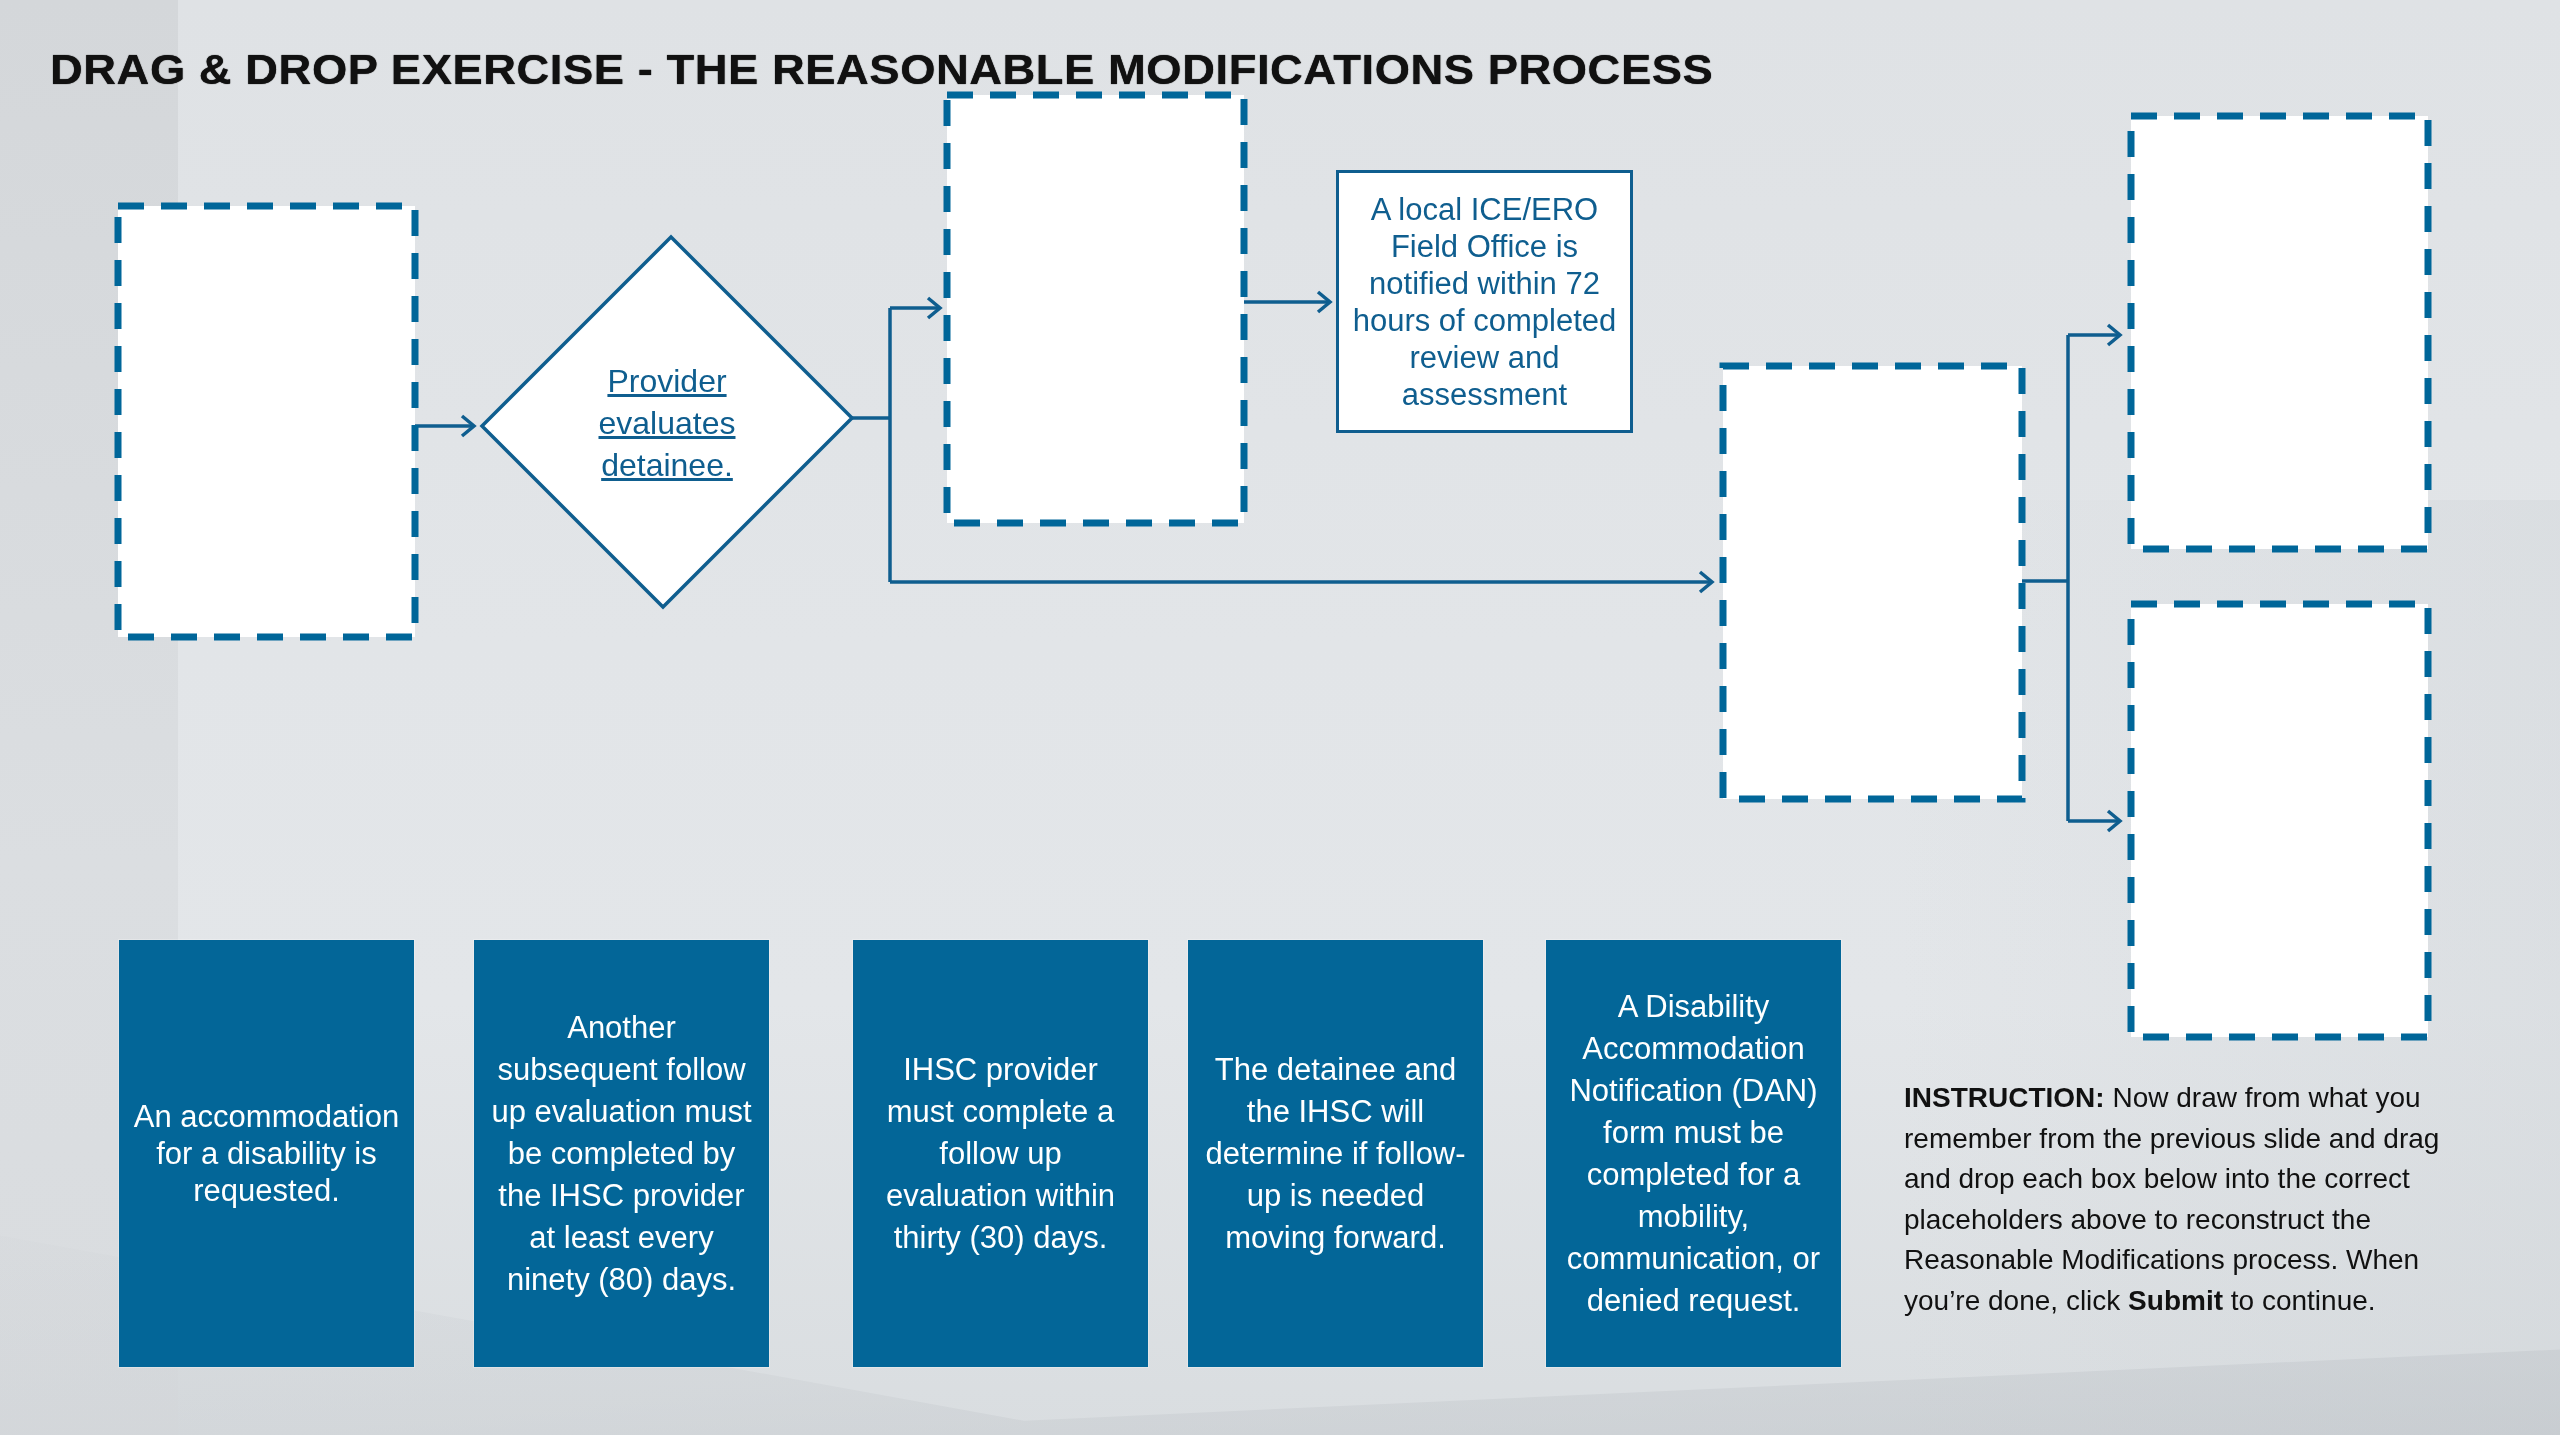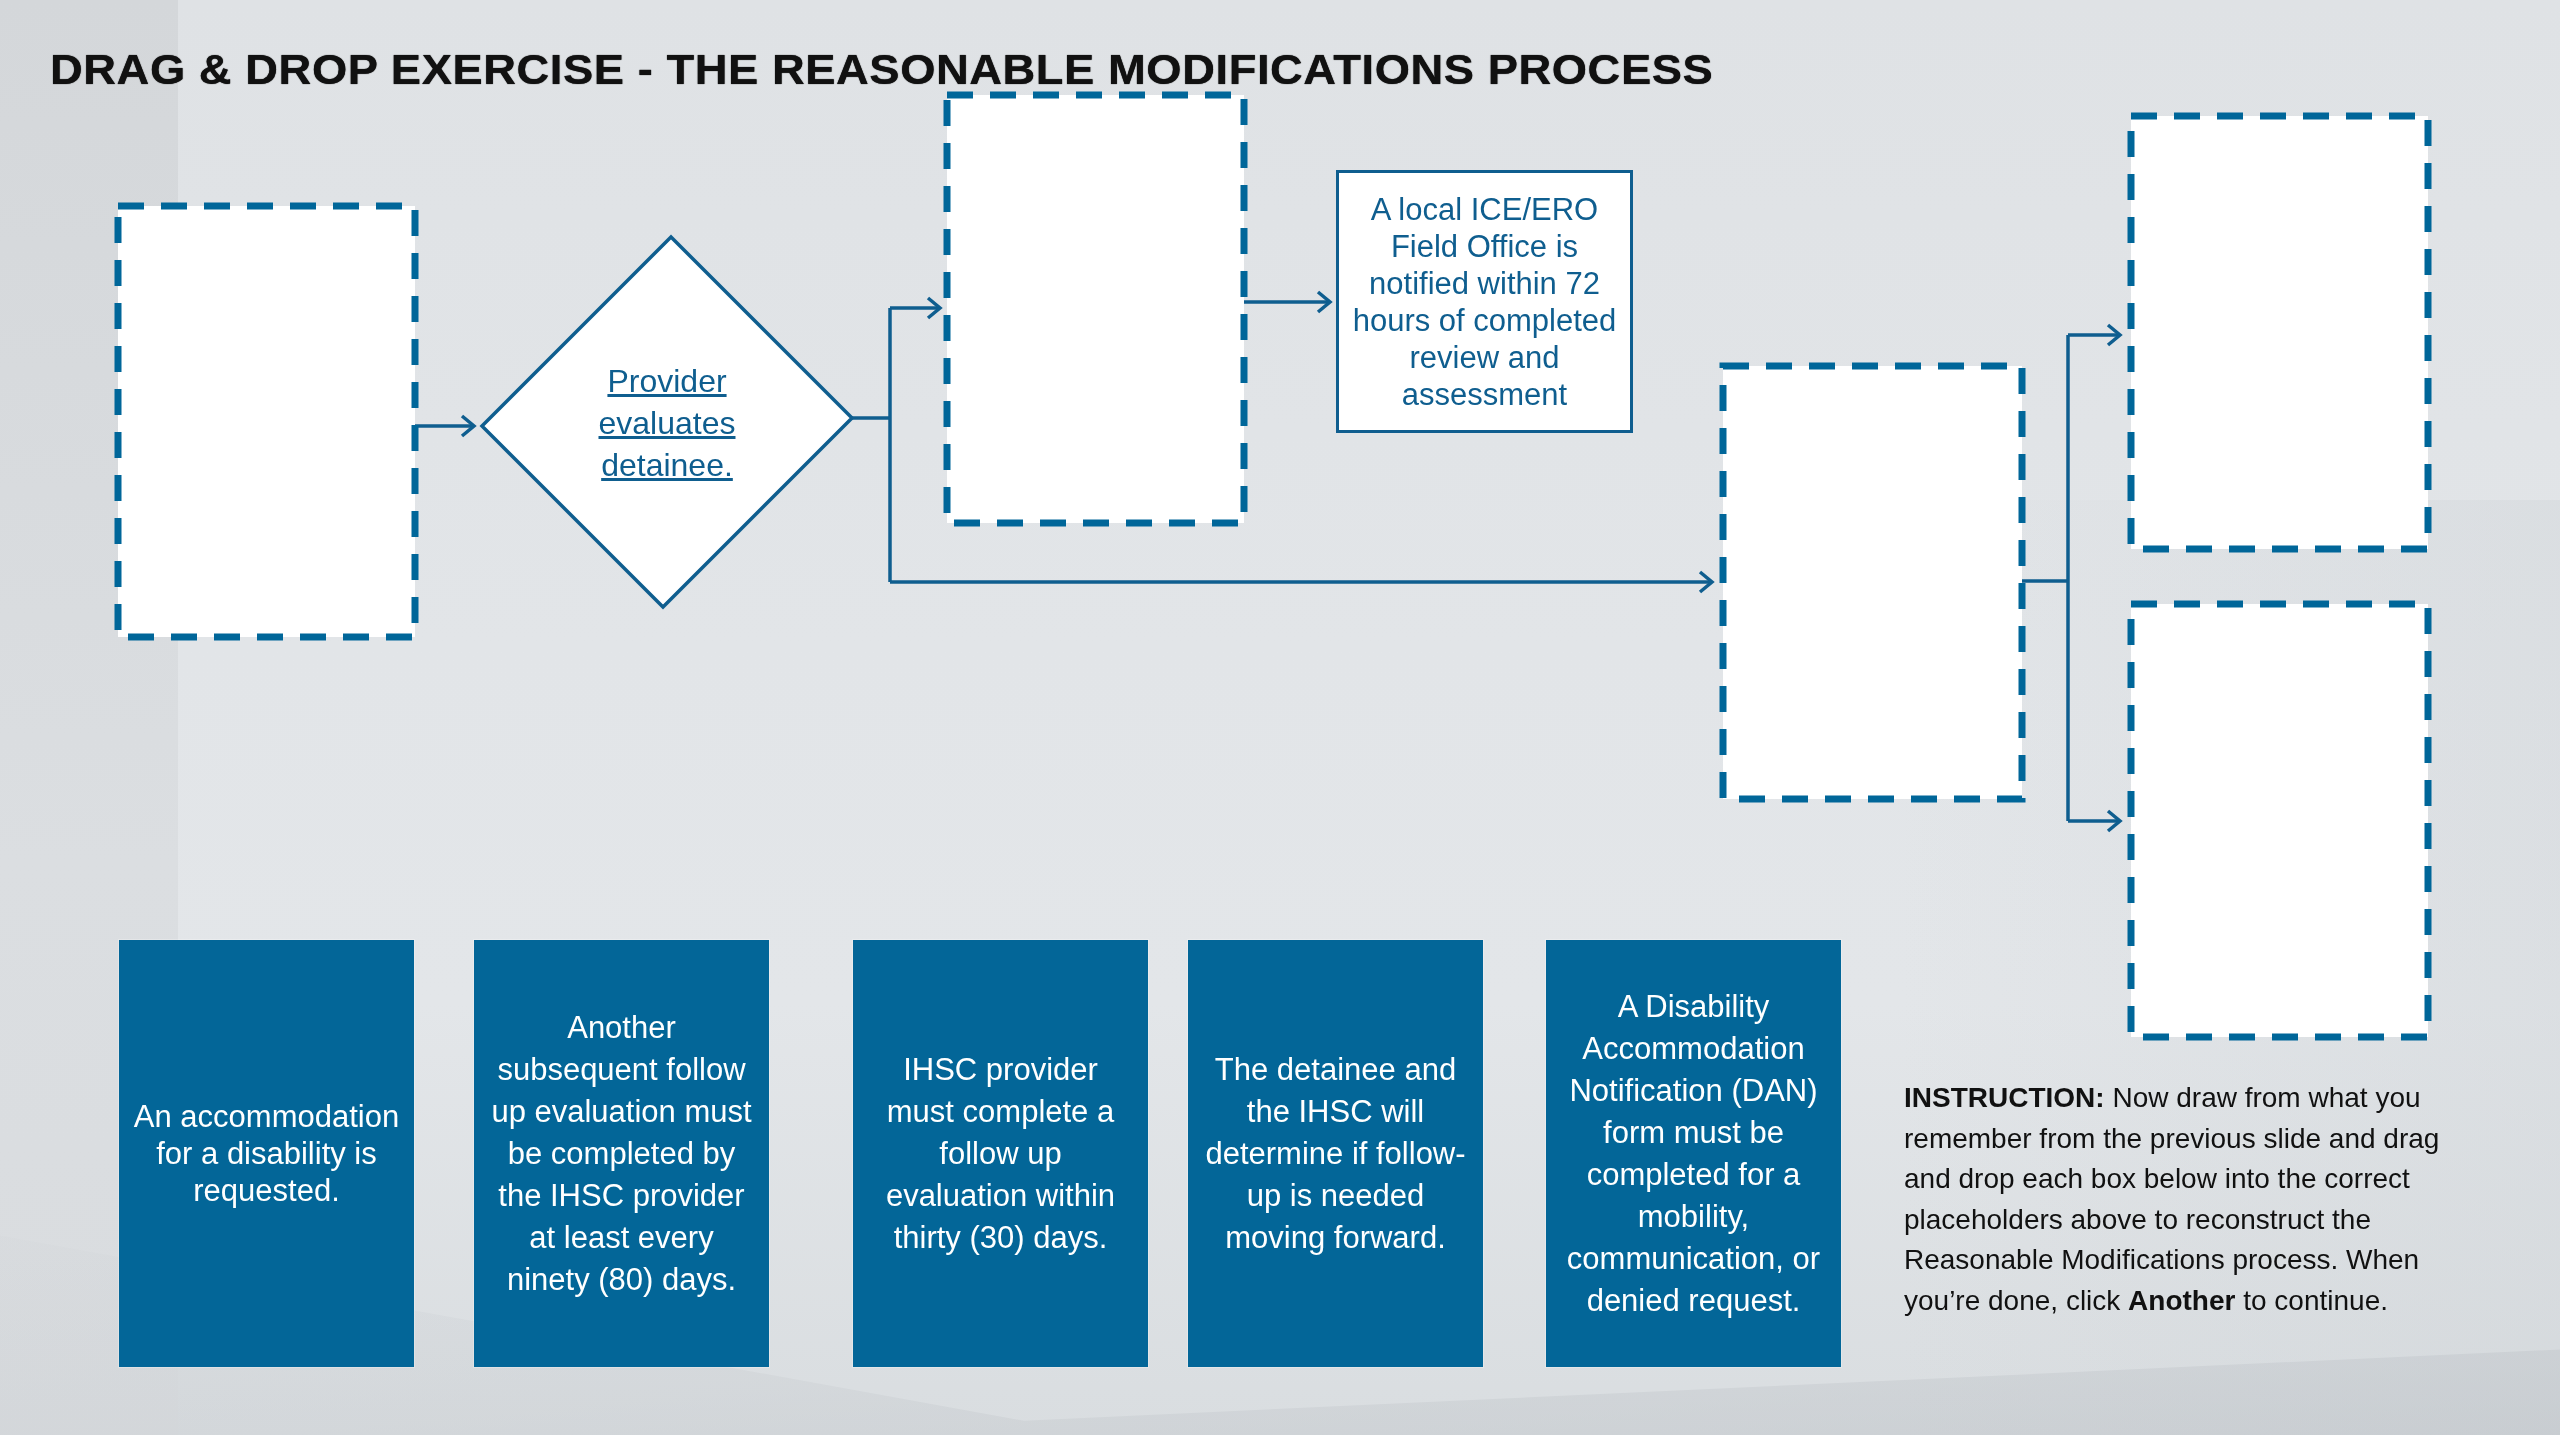--- a/index.html
+++ b/index.html
@@ -169,14 +169,14 @@
   <span>IHSC provider must complete a follow up evaluation within thirty (30) days.</span>
 </div>
 <div class="card" id="card-4">
   <span>The detainee and the IHSC will determine if follow-up is needed moving forward.</span>
 </div>
 <div class="card" id="card-5">
   <span>A Disability Accommodation Notification (DAN) form must be completed for a mobility, communication, or denied request.</span>
 </div>
 
 <div class="instruction">
-  <b>INSTRUCTION:</b><span> Now draw from what you remember from the previous slide and drag and drop each box below into the correct placeholders above to reconstruct the Reasonable Modifications process. When you’re done, click </span><b>Another</b><span> to continue.</span>
+  <b>INSTRUCTION:</b><span> Now draw from what you remember from the previous slide and drag and drop each box below into the correct placeholders above to reconstruct the Reasonable Modifications process. When you’re done, click </span><b>Submit</b><span> to continue.</span>
 </div>
 
 </body></html>

